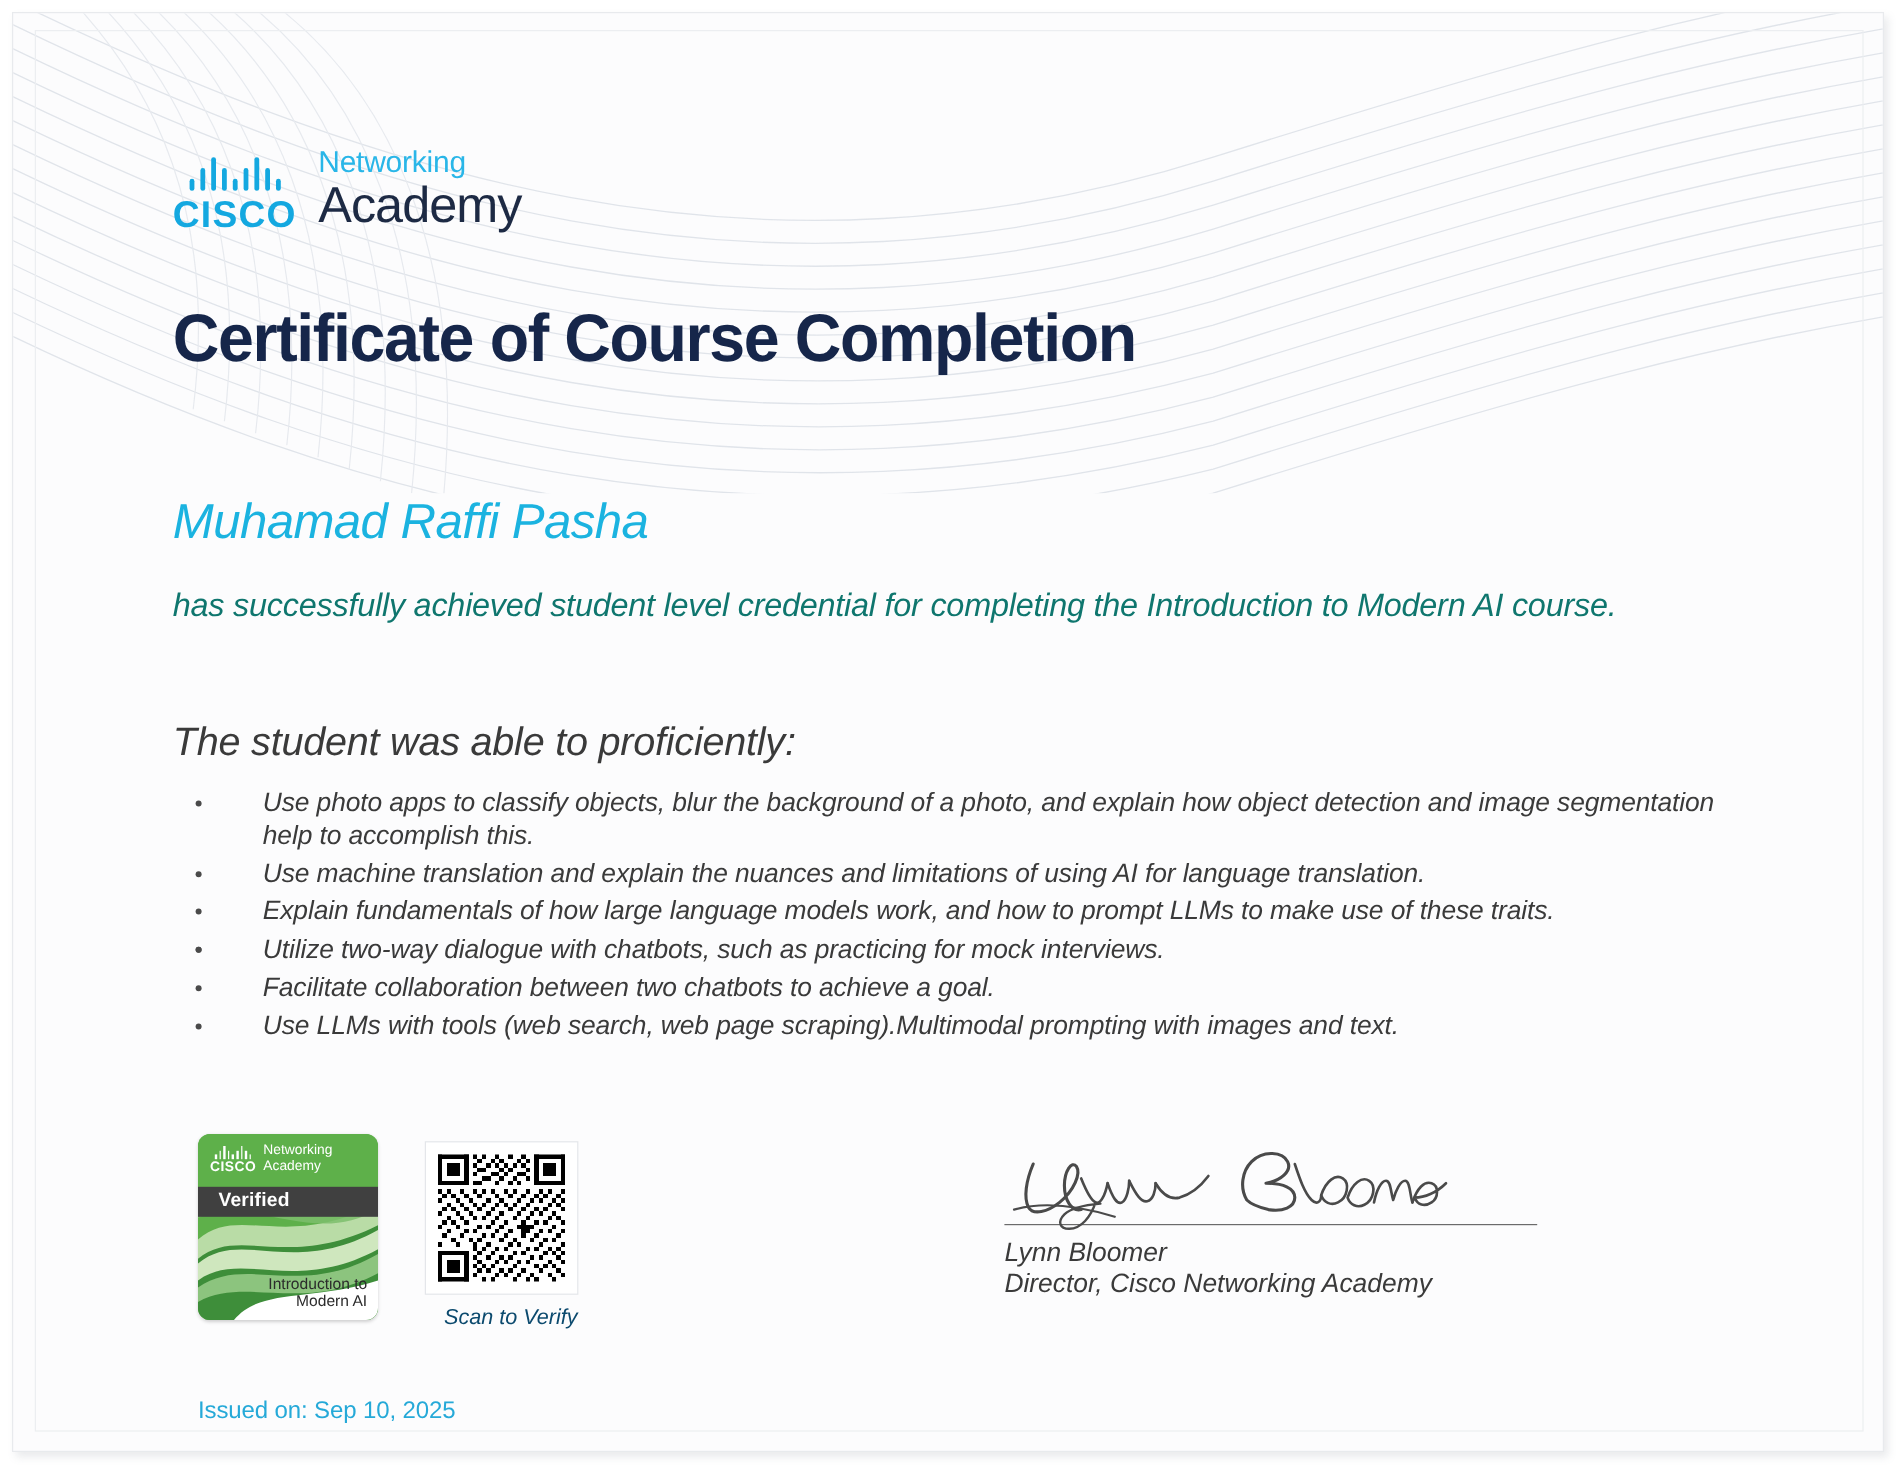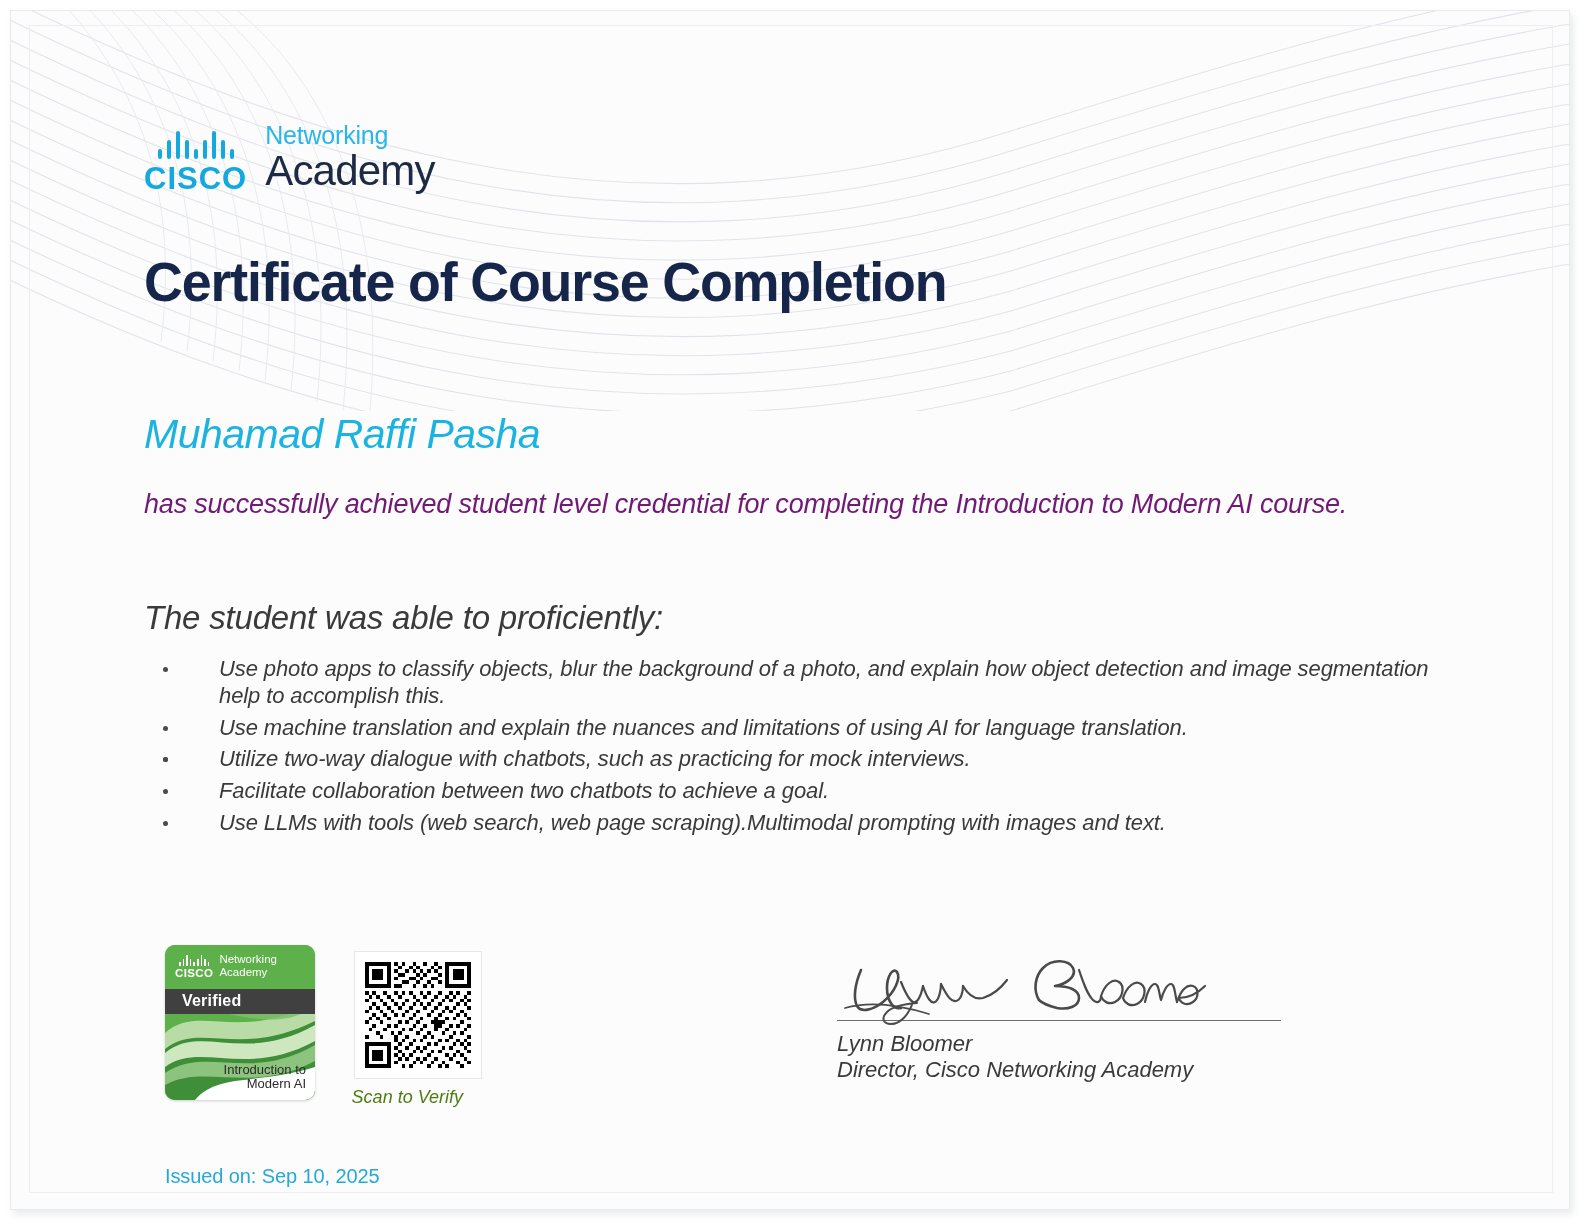--- a/index.html
+++ b/index.html
@@ -127,21 +127,21 @@
   }
 
   
   .achieved {
     position: absolute;
     left: 133px;
     top: 474px;
     width: 1250px;
     font-size: 27px;
     font-style: italic;
-    color: #701a75;
+    color: #0f766e;
     line-height: 1.42;
     letter-spacing: -0.2px;
   }
 
   .proficiently {
     position: absolute;
     left: 133px;
     top: 588px;
     font-size: 33px;
     font-style: italic;
@@ -245,27 +245,27 @@
     top: 940px;
     width: 128px;
     height: 128px;
     background: #ffffff;
     border: 1px solid #e4e6ea;
     padding: 10px;
   }
   .qr-wrap svg { display: block; width: 106px; height: 106px; }
   .qr-caption {
     position: absolute;
-    left: 324px;
+    left: 359px;
     top: 1076px;
     width: 128px;
-    text-align: right;
+    text-align: left;
     font-size: 18px;
     font-style: italic;
-    color: #4d7c0f;
+    color: #0c4a6e;
   }
 
   
   .sig-block { position: absolute; left: 826px; top: 945px; width: 450px; }
   .sig-svg { display: block; margin-left: 6px; }
   .sig-line {
     width: 444px;
     height: 1px;
     background: #6b6b6b;
     margin-top: -6px;
@@ -361,20 +361,21 @@
 
       <div class="recipient">Muhamad Raffi Pasha</div>
 
       <p class="achieved">has successfully achieved student level credential for completing the Introduction to Modern AI course.</p>
 
       <div class="proficiently">The student was able to proficiently:</div>
 
       <ul class="skills">
         <li><span class="dot"></span><span>Use photo apps to classify objects, blur the background of a photo, and explain how object detection and image segmentation help to accomplish this.</span></li>
         <li><span class="dot"></span><span>Use machine translation and explain the nuances and limitations of using AI for language translation.</span></li>
+        <li><span class="dot"></span><span>Explain fundamentals of how large language models work, and how to prompt LLMs to make use of these traits.</span></li>
         <li><span class="dot"></span></li>
         <li><span class="dot"></span><span>Utilize two-way dialogue with chatbots, such as practicing for mock interviews.</span></li>
         <li><span class="dot"></span><span>Facilitate collaboration between two chatbots to achieve a goal.</span></li>
         <li><span class="dot"></span><span>Use LLMs with tools (web search, web page scraping).Multimodal prompting with images and text.</span></li>
       </ul>
 
       <div class="badge">
         <svg width="150" height="155" viewBox="0 0 150 155">
           <rect x="0" y="0" width="150" height="155" fill="#5EB04A"></rect>
           <path d="M0,95 C 30,62 70,108 150,66 L150,155 L0,155 Z" fill="#3E8E3A"></path>

